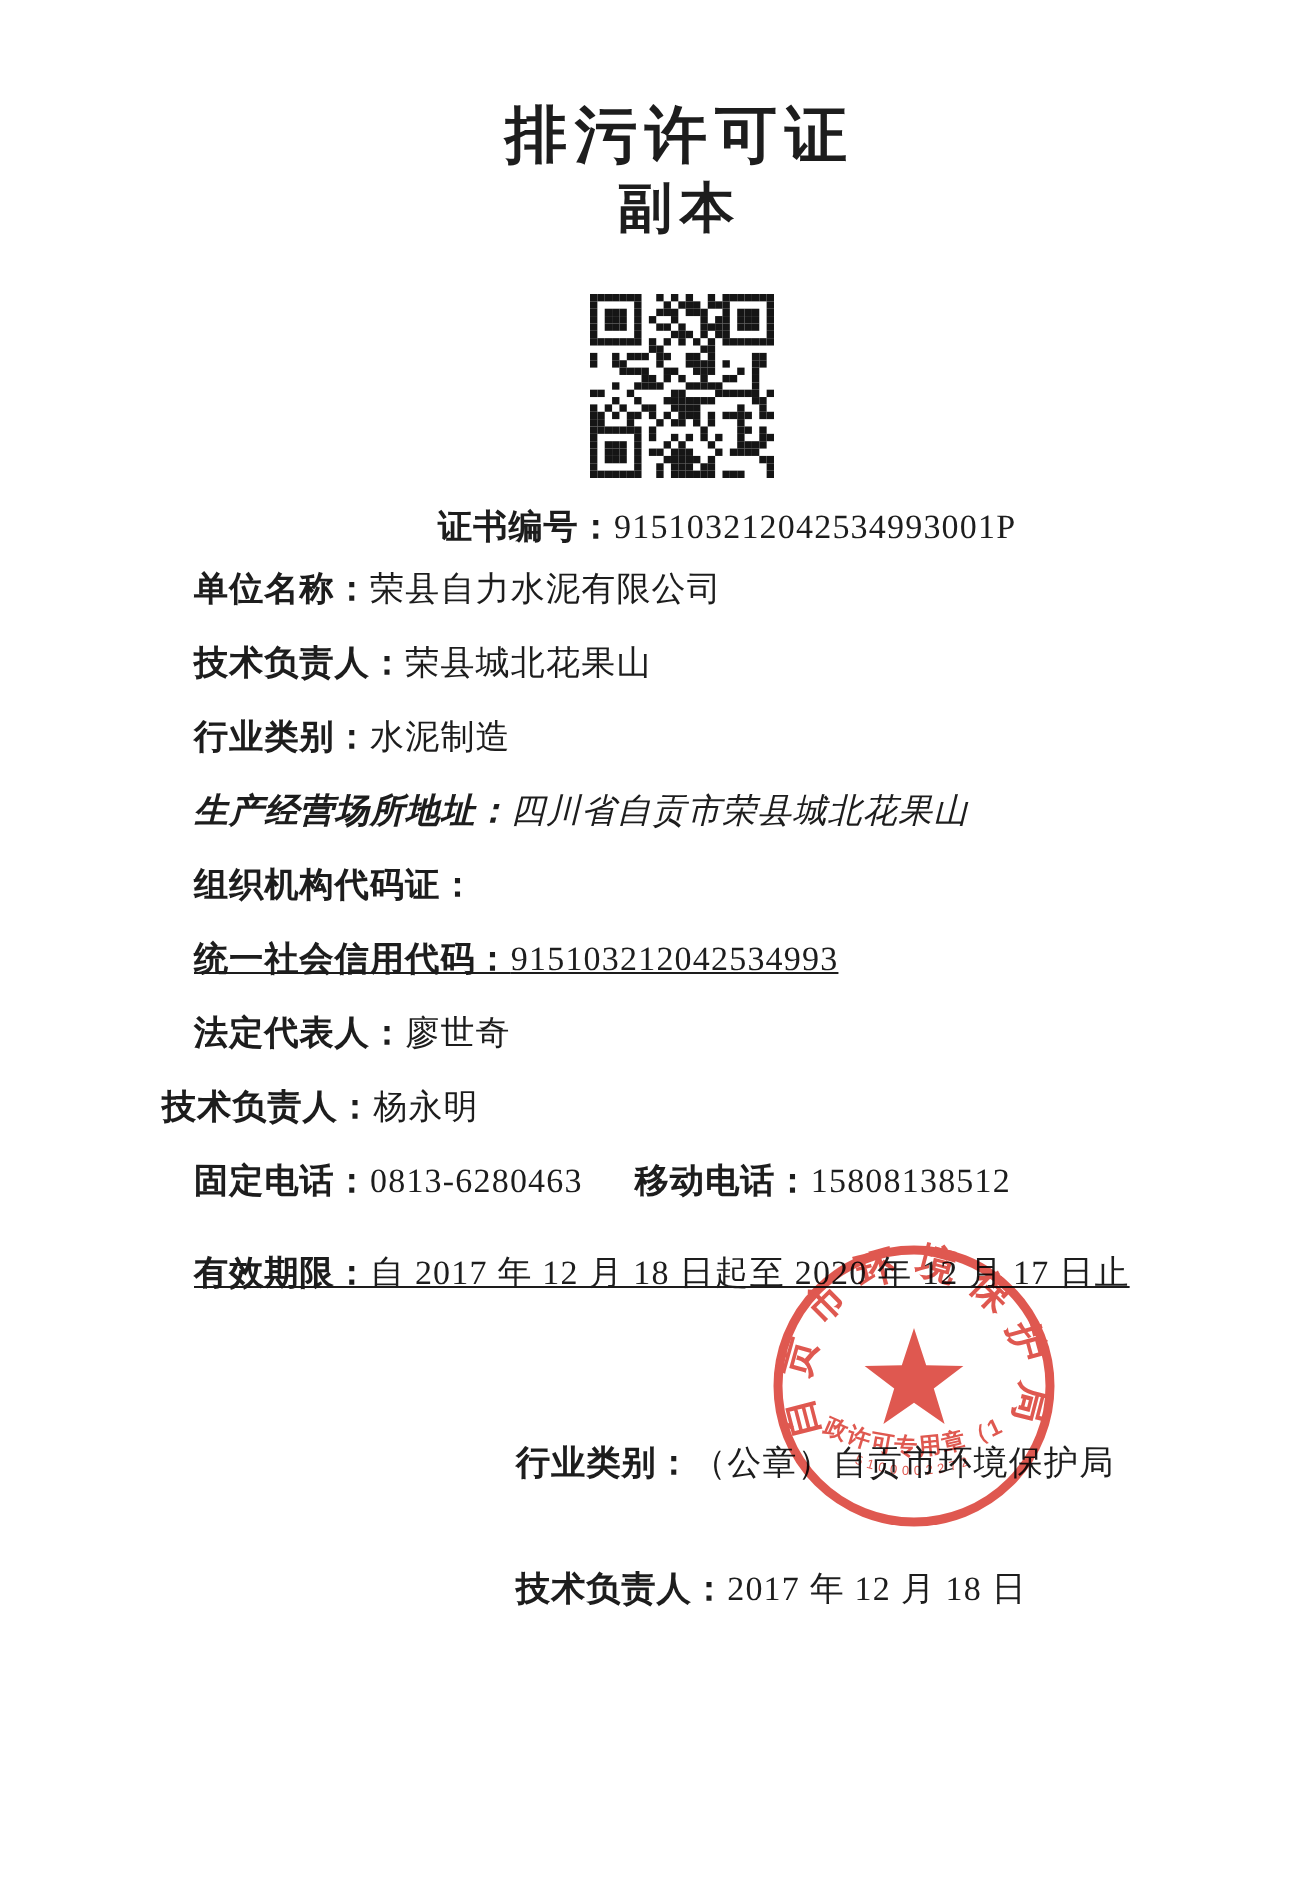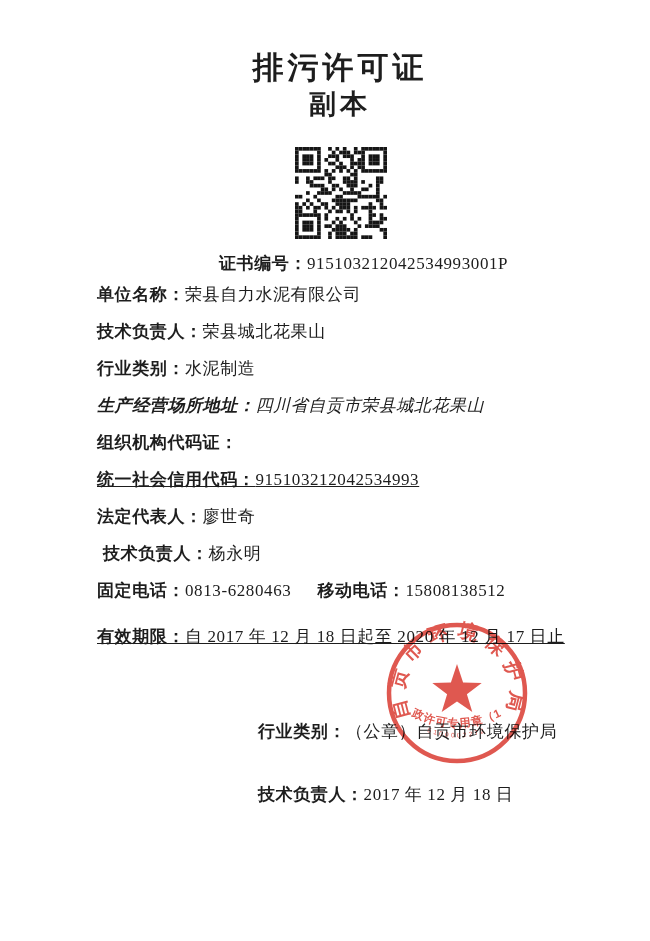--- a/index.html
+++ b/index.html
@@ -360,21 +360,21 @@
 </div>
 <div class="abs line" style="left:97px;top:431px;">
   <span class="lbl">组织机构代码证：</span><span></span>
 </div>
 <div class="abs line" style="left:97px;top:468px;text-decoration:underline;">
   <span class="lbl">统一社会信用代码：</span><span>915103212042534993</span>
 </div>
 <div class="abs line" style="left:97px;top:505px;">
   <span class="lbl">法定代表人：</span><span>廖世奇</span>
 </div>
-<div class="abs line" style="left:103px;top:542px;text-align:right;">
+<div class="abs line" style="left:81px;top:542px;text-align:right;">
   <span class="lbl">技术负责人：</span><span>杨永明</span>
 </div>
 <div class="abs line" style="left:97px;top:579px;">
   <span class="lbl">固定电话：</span><span>0813-6280463</span><span class="gap2"></span><span class="lbl">移动电话：</span><span>15808138512</span>
 </div>
 
 <div class="abs line" style="left:97px;top:625px;text-decoration:underline;">
   <span class="lbl">有效期限：</span><span>自 2017 年 12 月 18 日起至 2020 年 12 月 17 日止</span>
 </div>
 

